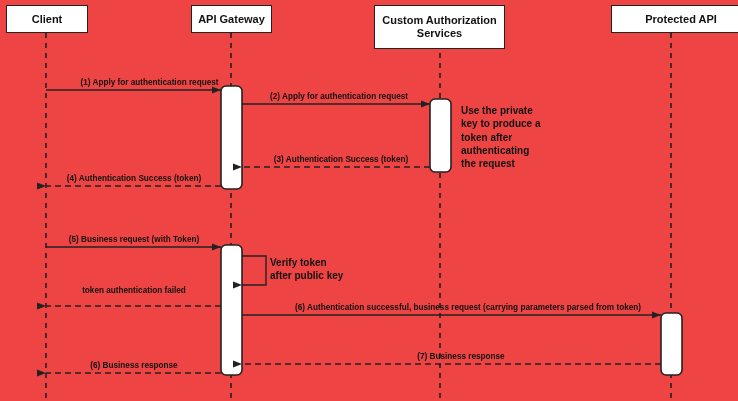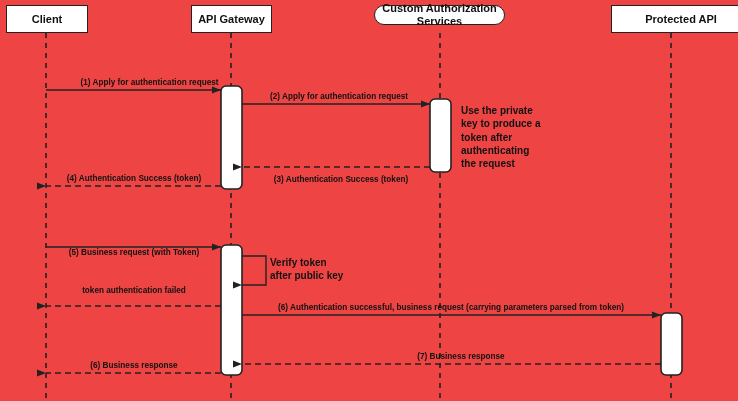--- a/index.html
+++ b/index.html
@@ -86,31 +86,31 @@
         <line x1="242" y1="315" x2="661" y2="315" stroke="#222222" stroke-width="1.4" marker-end="url(#arrow-open-right)"></line>
         <line x1="661" y1="364" x2="242" y2="364" stroke="#222222" stroke-width="1.4" stroke-dasharray="6,4" marker-end="url(#arrow-open-left)"></line>
         <line x1="221" y1="373" x2="46" y2="373" stroke="#222222" stroke-width="1.4" stroke-dasharray="6,4" marker-end="url(#arrow-open-left)"></line>
         <path d="M 242 256 L 266 256 L 266 285 L 242 285" fill="none" stroke="#222222" stroke-width="1.4" marker-end="url(#arrow-open-left)"></path>
       </g>
   </svg>
 
   <div id="participant-boxes">
       <div class="lifeline-box" style="left: 6px; top: 5px; width: 82px; height: 28px;">Client</div>
       <div class="lifeline-box" style="left: 191px; top: 5px; width: 81px; height: 28px;">API Gateway</div>
-      <div class="lifeline-box" style="left: 374px; top: 5px; width: 131px; height: 20px; border-radius: 13px;">Custom Authorization Services</div>
+      <div class="lifeline-box" style="left: 374px; top: 5px; width: 131px; height: 44px;">Custom Authorization Services</div>
       <div class="lifeline-box" style="left: 611px; top: 5px; width: 140px; height: 28px;">Protected API</div>
     </div>
   <div id="message-labels">
       <div class="msg-label" style="left: 133px; top: 78px; padding-left: 33px;">(1) Apply for authentication request</div>
       <div class="msg-label" style="left: 339px; top: 92px;">(2) Apply for authentication request</div>
-      <div class="msg-label" style="left: 341px; top: 155px; margin-top: 20px;">(3) Authentication Success (token)</div>
+      <div class="msg-label" style="left: 341px; top: 155px;">(3) Authentication Success (token)</div>
       <div class="msg-label" style="left: 134px; top: 174px;">(4) Authentication Success (token)</div>
-      <div class="msg-label" style="left: 134px; top: 248px;">(5) Business request (with Token)</div>
+      <div class="msg-label" style="left: 134px; top: 235px;">(5) Business request (with Token)</div>
       <div class="msg-label" style="left: 134px; top: 286px;">token authentication failed</div>
-      <div class="msg-label" style="left: 451px; top: 303px;">(6) Authentication successful, business request (carrying parameters parsed from token)</div>
+      <div class="msg-label" style="left: 468px; top: 303px;">(6) Authentication successful, business request (carrying parameters parsed from token)</div>
       <div class="msg-label" style="left: 451px; top: 352px; padding-left: 20px;">(7) Business response</div>
       <div class="msg-label" style="left: 134px; top: 361px;">(6) Business response</div>
     </div>
   <div id="note-texts">
       <div class="note-text" style="left: 270px; top: 256px;">Verify token
 after public key</div>
       <div class="note-text" style="left: 461px; top: 104px;">Use the private
 key to produce a
 token after
 authenticating

